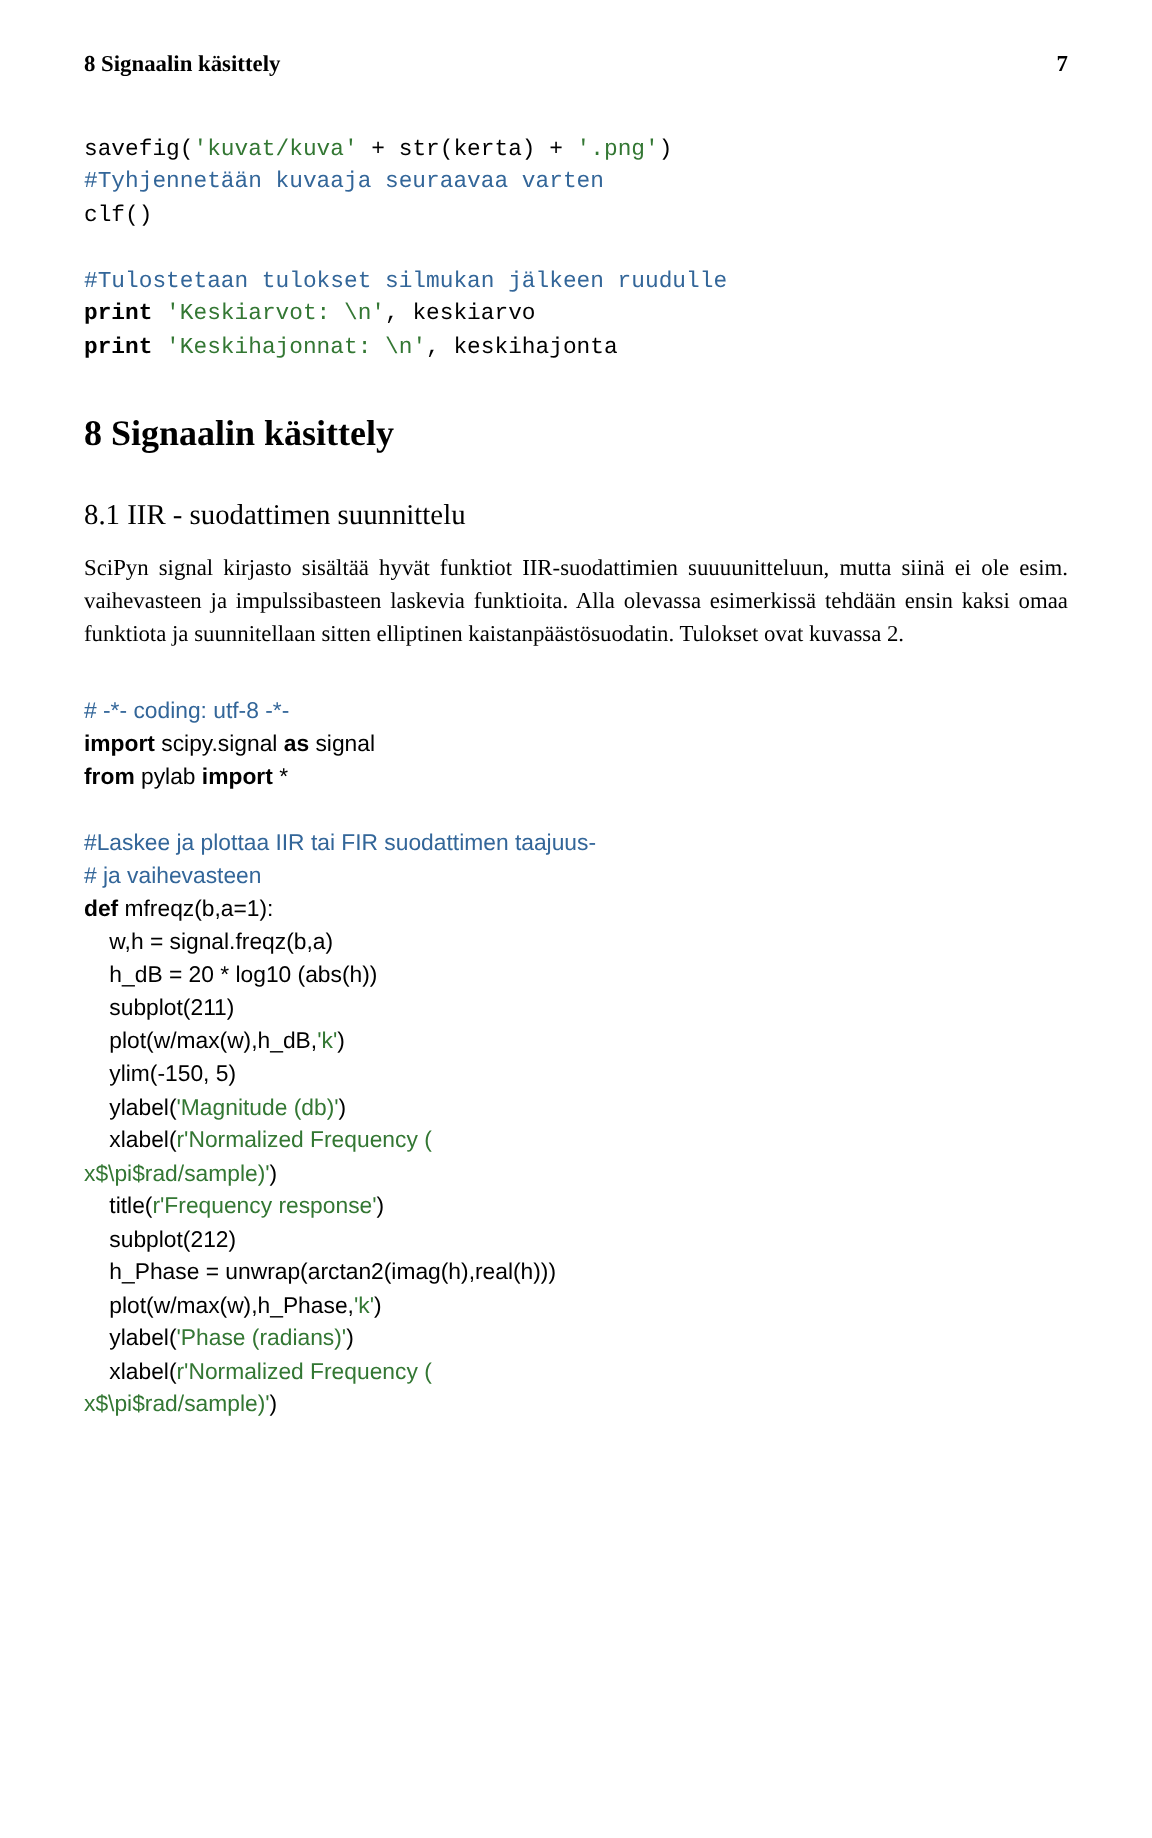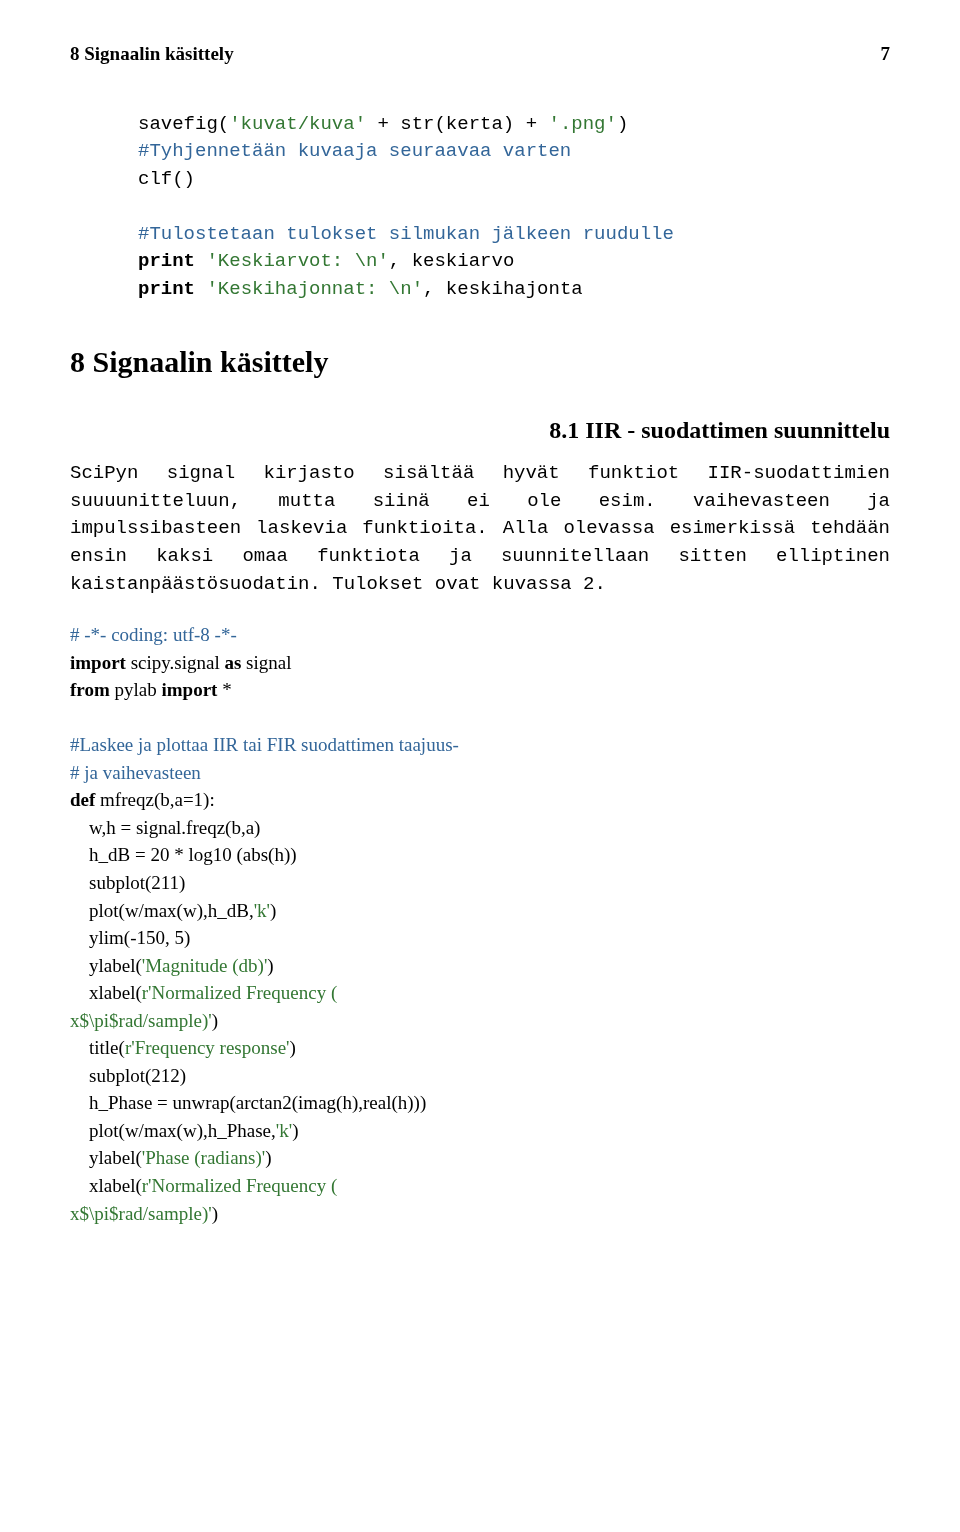--- a/index.html
+++ b/index.html
@@ -18,26 +18,25 @@
     .header-line {
       display: flex;
       justify-content: space-between;
       font-weight: bold;
       font-size: 19px;
       margin-bottom: 42px;
     }
     .indented-code {
       font-family: 'Courier New', Courier, monospace;
       white-space: pre;
-      margin-left: 68px;
       font-size: 19px;
       line-height: 1.45;
     }
     .code-block {
-      font-family: Liberation Serif, serif;
+      font-family: Liberation Sans, sans-serif;
       white-space: pre;
       font-size: 19px;
       line-height: 1.45;
     }
     .bold {
       font-weight: bold;
     }
     .comment {
       color: #336699;
     }
@@ -46,31 +45,29 @@
     }
     h1 {
       font-family: Georgia, 'Times New Roman', serif;
       font-weight: bold;
       font-size: 30px;
       margin-top: 36px;
       margin-bottom: 28px;
     }
     h2 {
       font-family: Georgia, 'Times New Roman', serif;
-      font-weight: bold;
+      font-weight: normal;
       font-size: 24px;
       margin-bottom: 12px;
-      text-align: right;
     }
     .body-text {
       text-align: justify;
       font-size: 19px;
-      margin-bottom: 23px;
+      margin-bottom: 36px;
       line-height: 1.45;
-      font-family: Liberation Mono, monospace;
     }
   </style>
 </head>
 <body>
 
 <div class="header-line">
   <span>8 Signaalin käsittely</span>
   <span>7</span>
 </div>
 

